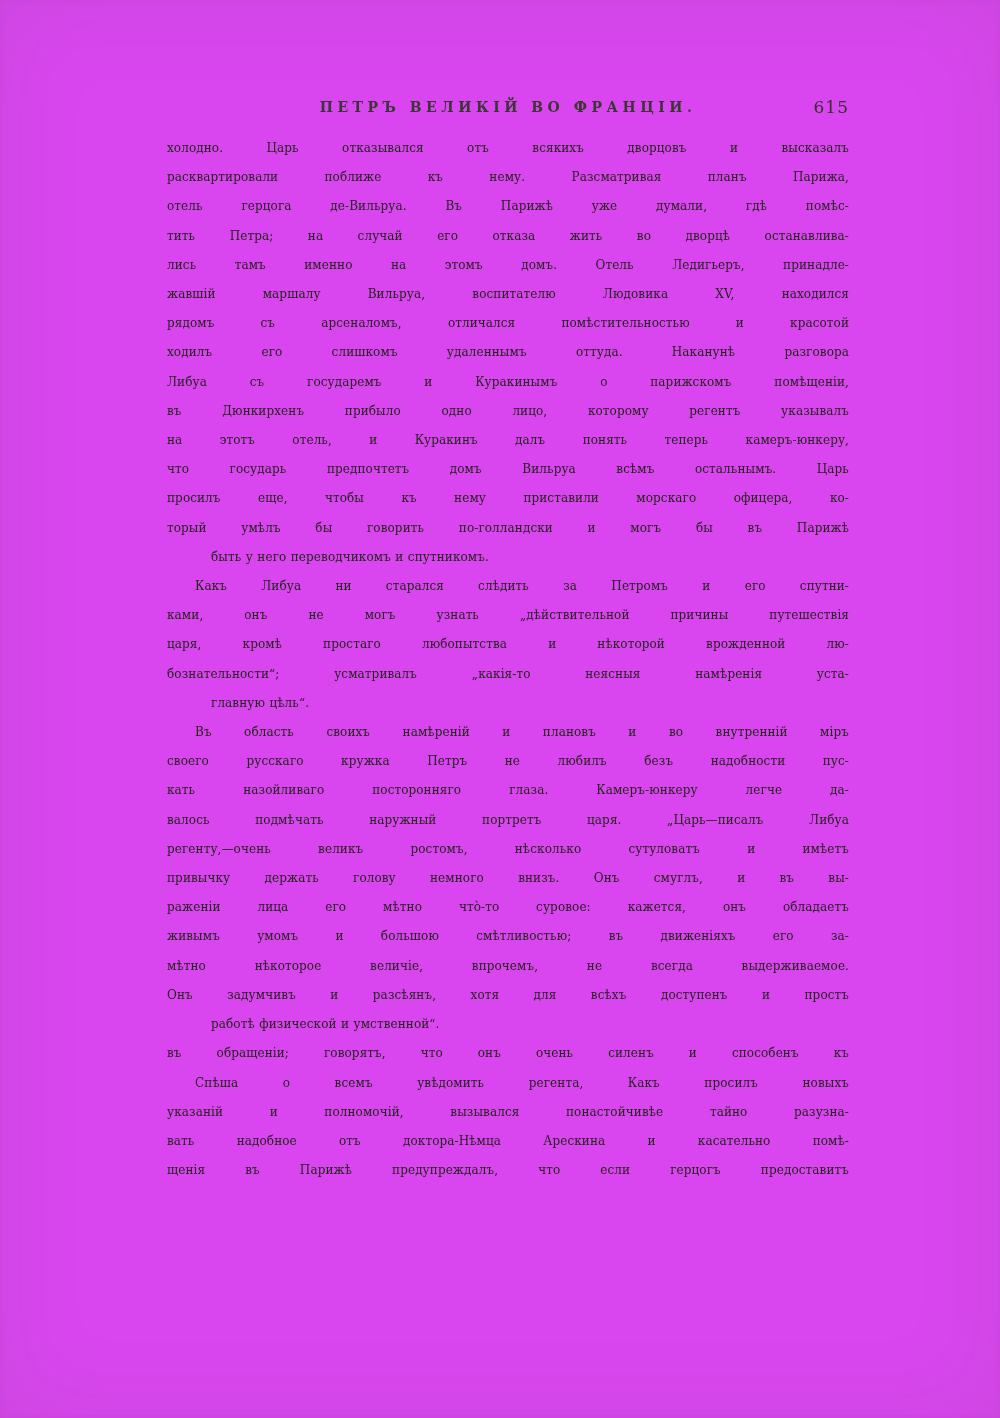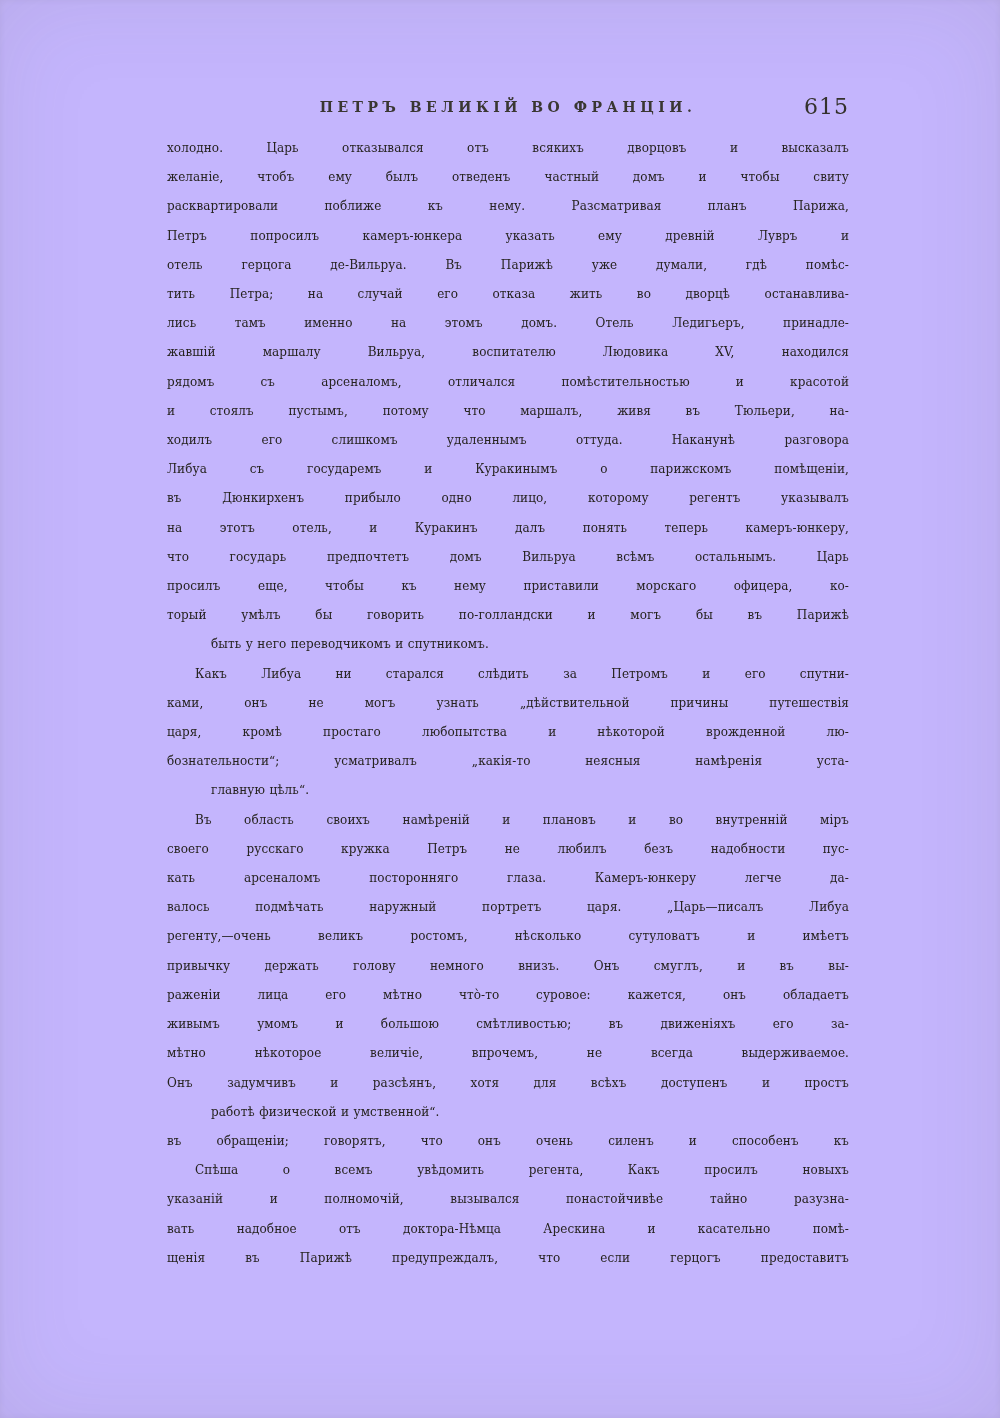--- a/index.html
+++ b/index.html
@@ -6,21 +6,21 @@
     margin: 0;
     padding: 0;
     background: #e9e8e5;
     font-family: "DejaVu Serif", "Liberation Serif", serif;
   }
   .page {
     position: relative;
     width: 1000px;
     height: 1418px;
     margin: 0 auto;
-    background: #c4b5fd;
+    background: #d946ef;
     box-shadow: inset 0 0 90px rgba(90, 88, 80, 0.10), inset 0 0 6px rgba(90, 88, 80, 0.08);
     overflow: hidden;
   }
   .text-block {
     position: absolute;
     left: 167px;
     top: 94px;
     width: 682px;
   }
   .running-head {
@@ -33,21 +33,21 @@
     text-align: center;
     font-size: 14px;
     font-weight: bold;
     letter-spacing: 4.5px;
     line-height: 26px;
   }
   .running-head .page-number {
     position: absolute;
     right: 0;
     top: 0;
-    font-size: 22px;
+    font-size: 17px;
     line-height: 26px;
     letter-spacing: 1px;
     color: #34312c;
   }
   .body-text {
     color: #26231f;
   }
   .para {
     margin: 0;
   }
@@ -72,49 +72,46 @@
 
 <div class="page">
   <div class="text-block">
     <div class="running-head">
       <div class="title">ПЕТРЪ ВЕЛИКІЙ ВО ФРАНЦІИ.</div>
       <div class="page-number">615</div>
     </div>
     <div class="body-text">
         <div class="para">
           <div class="line">холодно. Царь отказывался отъ всякихъ дворцовъ и высказалъ</div>
-          <div class="line">желаніе, чтобъ ему былъ отведенъ частный домъ и чтобы свиту</div>
           <div class="line">расквартировали поближе къ нему. Разсматривая планъ Парижа,</div>
-          <div class="line">Петръ попросилъ камеръ-юнкера указать ему древній Лувръ и</div>
           <div class="line">отель герцога де-Вильруа. Въ Парижѣ уже думали, гдѣ помѣс-</div>
           <div class="line">тить Петра; на случай его отказа жить во дворцѣ останавлива-</div>
           <div class="line">лись тамъ именно на этомъ домъ. Отель Ледигьеръ, принадле-</div>
           <div class="line">жавшій маршалу Вильруа, воспитателю Людовика XV, находился</div>
           <div class="line">рядомъ съ арсеналомъ, отличался помѣстительностью и красотой</div>
-          <div class="line">и стоялъ пустымъ, потому что маршалъ, живя въ Тюльери, на-</div>
           <div class="line">ходилъ его слишкомъ удаленнымъ оттуда. Наканунѣ разговора</div>
           <div class="line">Либуа съ государемъ и Куракинымъ о парижскомъ помѣщеніи,</div>
           <div class="line">въ Дюнкирхенъ прибыло одно лицо, которому регентъ указывалъ</div>
           <div class="line">на этотъ отель, и Куракинъ далъ понять теперь камеръ-юнкеру,</div>
           <div class="line">что государь предпочтетъ домъ Вильруа всѣмъ остальнымъ. Царь</div>
           <div class="line">просилъ еще, чтобы къ нему приставили морскаго офицера, ко-</div>
           <div class="line">торый умѣлъ бы говорить по-голландски и могъ бы въ Парижѣ</div>
           <div class="line rag">быть у него переводчикомъ и спутникомъ.</div>
         </div>
         <div class="para indent">
           <div class="line">Какъ Либуа ни старался слѣдить за Петромъ и его спутни-</div>
           <div class="line">ками, онъ не могъ узнать „дѣйствительной причины путешествія</div>
           <div class="line">царя, кромѣ простаго любопытства и нѣкоторой врожденной лю-</div>
           <div class="line">бознательности“; усматривалъ „какія-то неясныя намѣренія уста-</div>
           <div class="line rag">главную цѣль“.</div>
         </div>
         <div class="para indent">
           <div class="line">Въ область своихъ намѣреній и плановъ и во внутренній міръ</div>
           <div class="line">своего русскаго кружка Петръ не любилъ безъ надобности пус-</div>
-          <div class="line">кать арсеналомъ посторонняго глаза. Камеръ-юнкеру легче да-</div>
+          <div class="line">кать назойливаго посторонняго глаза. Камеръ-юнкеру легче да-</div>
           <div class="line">валось подмѣчать наружный портретъ царя. „Царь—писалъ Либуа</div>
           <div class="line">регенту,—очень великъ ростомъ, нѣсколько сутуловатъ и имѣетъ</div>
           <div class="line">привычку держать голову немного внизъ. Онъ смуглъ, и въ вы-</div>
           <div class="line">раженіи лица его мѣтно что̀-то суровое: кажется, онъ обладаетъ</div>
           <div class="line">живымъ умомъ и большою смѣтливостью; въ движеніяхъ его за-</div>
           <div class="line">мѣтно нѣкоторое величіе, впрочемъ, не всегда выдерживаемое.</div>
           <div class="line">Онъ задумчивъ и разсѣянъ, хотя для всѣхъ доступенъ и простъ</div>
           <div class="line rag">работѣ физической и умственной“.</div>
           <div class="line">въ обращеніи; говорятъ, что онъ очень силенъ и способенъ къ</div>
         </div>

